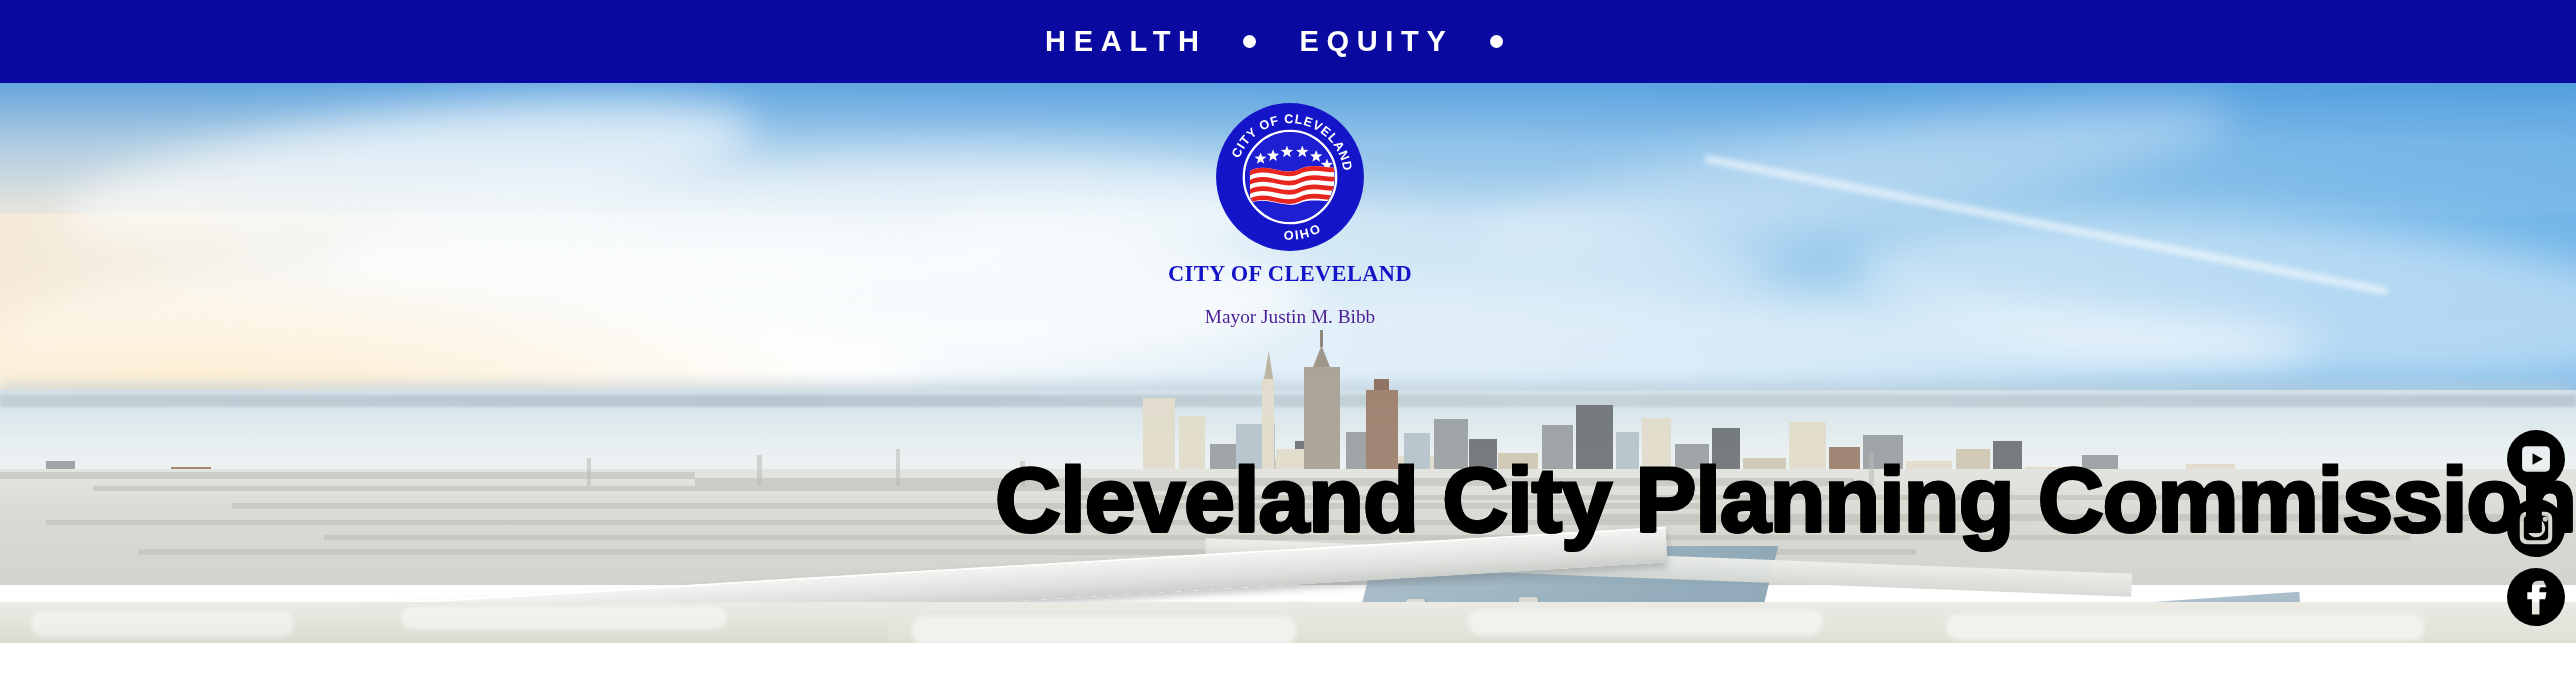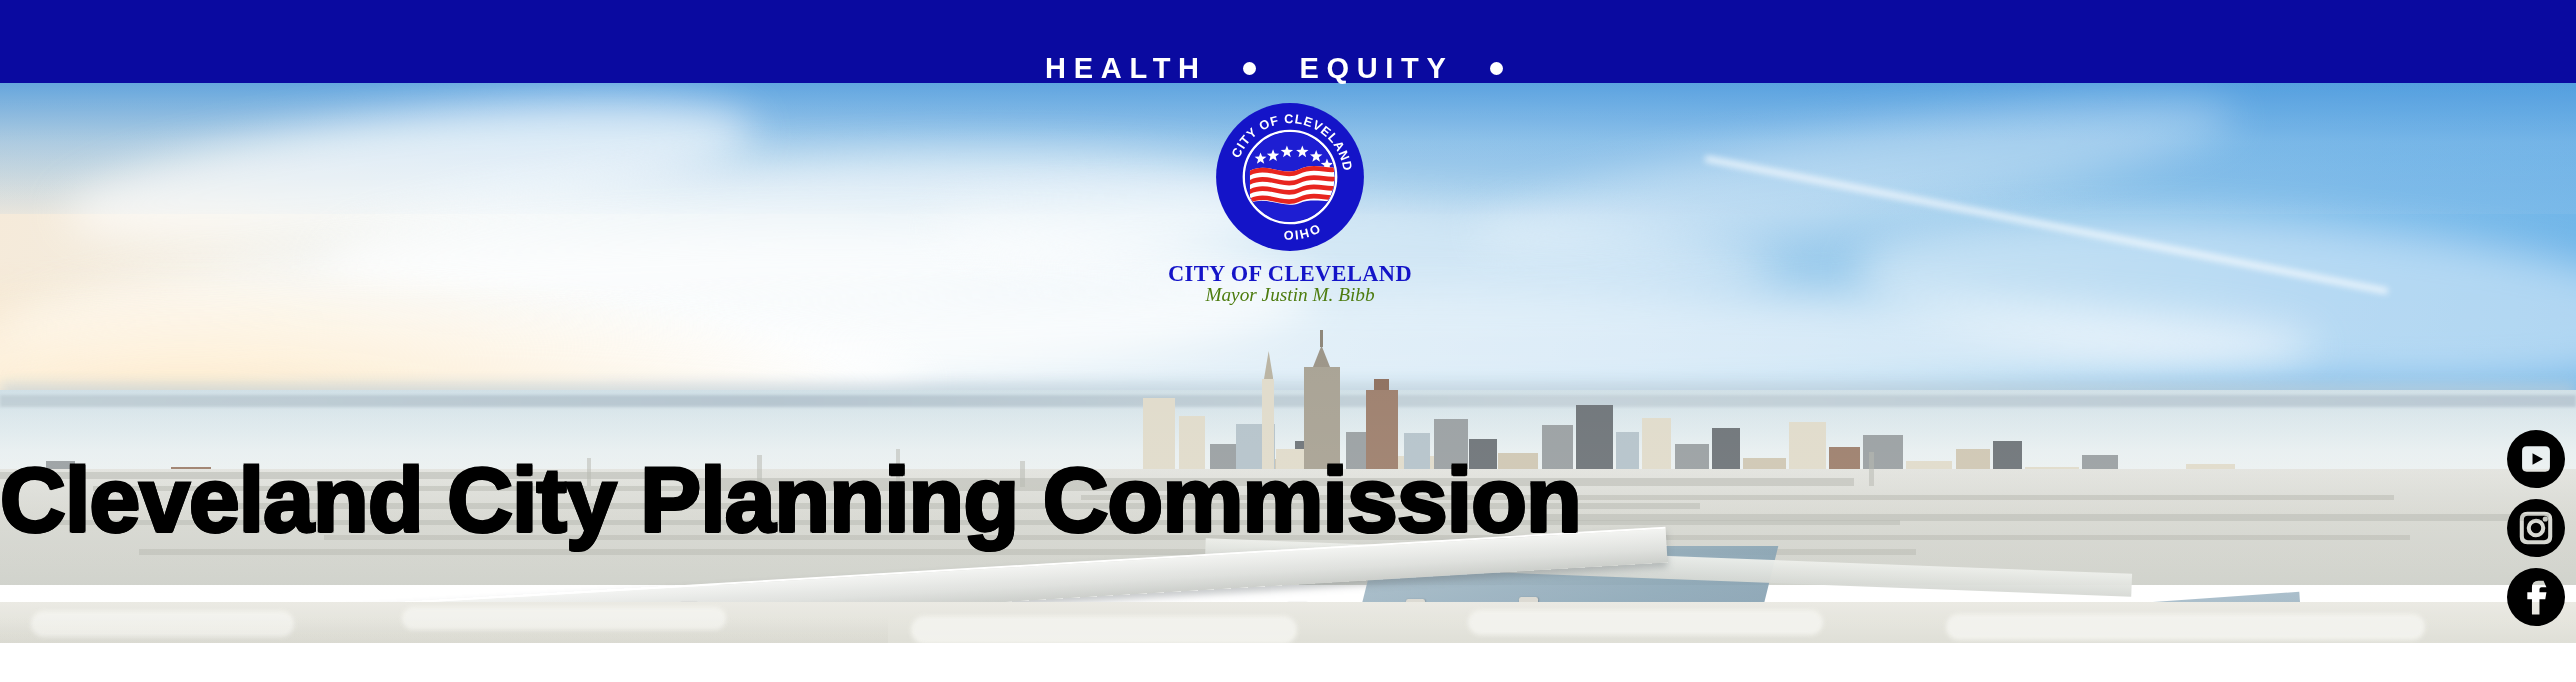--- a/index.html
+++ b/index.html
@@ -17,21 +17,21 @@
     overflow:hidden;
   }
 
   
   .slogan-bar{
     position:absolute;
     left:0; top:0;
     width:2576px; height:83px;
     background:#0a0aa0;
     display:flex;
-    align-items:flex-end;
+    align-items:center;
     justify-content:center;
     z-index:40;
   }
   .slogan-inner{
     display:flex;
     align-items:center;
     justify-content:center;
     gap:0;
   }
   .slogan-word{
@@ -222,36 +222,35 @@
     margin-top:7.7px;
     color:#1414c8;
     font-family:"Liberation Serif", serif;
     font-weight:bold;
     font-size:22.4px;
     letter-spacing:0.4px;
     line-height:1.05;
     white-space:nowrap;
   }
   .seal-mayor{
-    margin-top:0;
-    color:#4d7c0f;
+    margin-top:22px;
+    color:#4c1d95;
     font-family:"Liberation Serif", serif;
     font-weight:normal;
     font-size:19.3px;
     line-height:1.05;
     white-space:nowrap;
-    font-style:italic;
   }
 
   
   .big-title{
     position:absolute;
     left:0; top:454px;
     width:2576px;
-    text-align:left;
+    text-align:right;
     z-index:25;
     color:#000000;
     font-family:"Liberation Sans", sans-serif;
     font-weight:bold;
     font-size:91px;
     line-height:1;
     letter-spacing:-0.8px;
     white-space:nowrap;
     -webkit-text-stroke:3.1px #000000;
     text-shadow:

